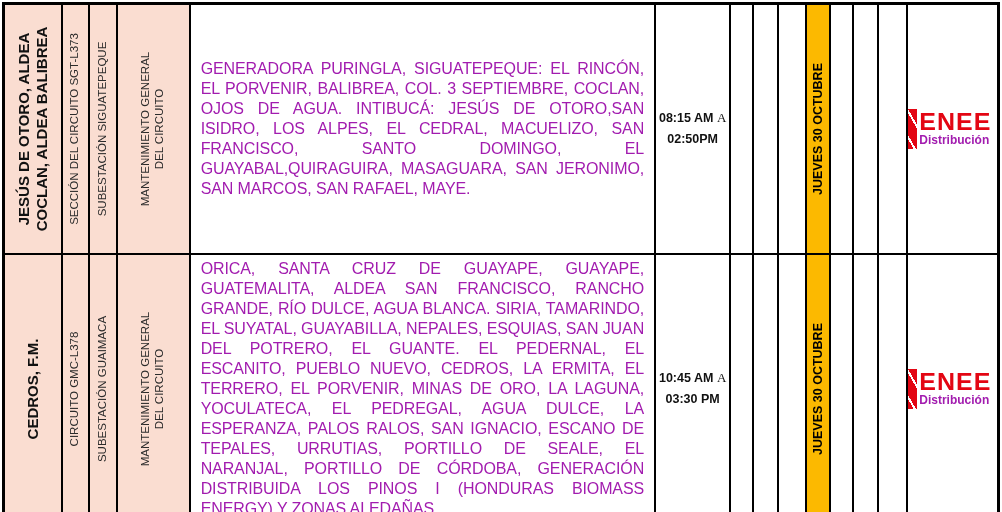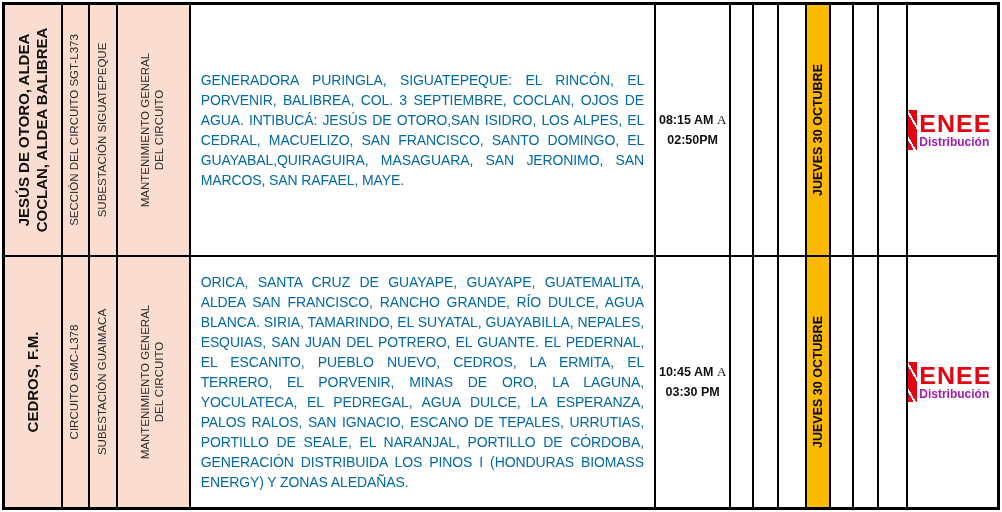--- a/index.html
+++ b/index.html
@@ -42,25 +42,25 @@
   td.subst .rbox { width: 242px; font-size: 11.5px; color: #2b2b2b; }
   td.maint .rbox { width: 175px; font-size: 11.5px; color: #2b2b2b; }
   td.datecol .rbox { width: 242px; font-size: 12.5px; font-weight: 700; color: #000; white-space: nowrap; }
 
   
   td.areas {
     vertical-align: middle;
     padding: 4px 10px;
   }
   .areas-text {
-    font-size: 14px;
+    font-size: 16px;
     line-height: 20px;
     text-align: justify;
     letter-spacing: -0.1px;
-    color: #0369a1;
+    color: #a21caf;
   }
 
   
   td.time {
     vertical-align: middle;
     text-align: center;
     font-weight: 700;
     font-size: 12.5px;
     line-height: 1.6;
     color: #111;

